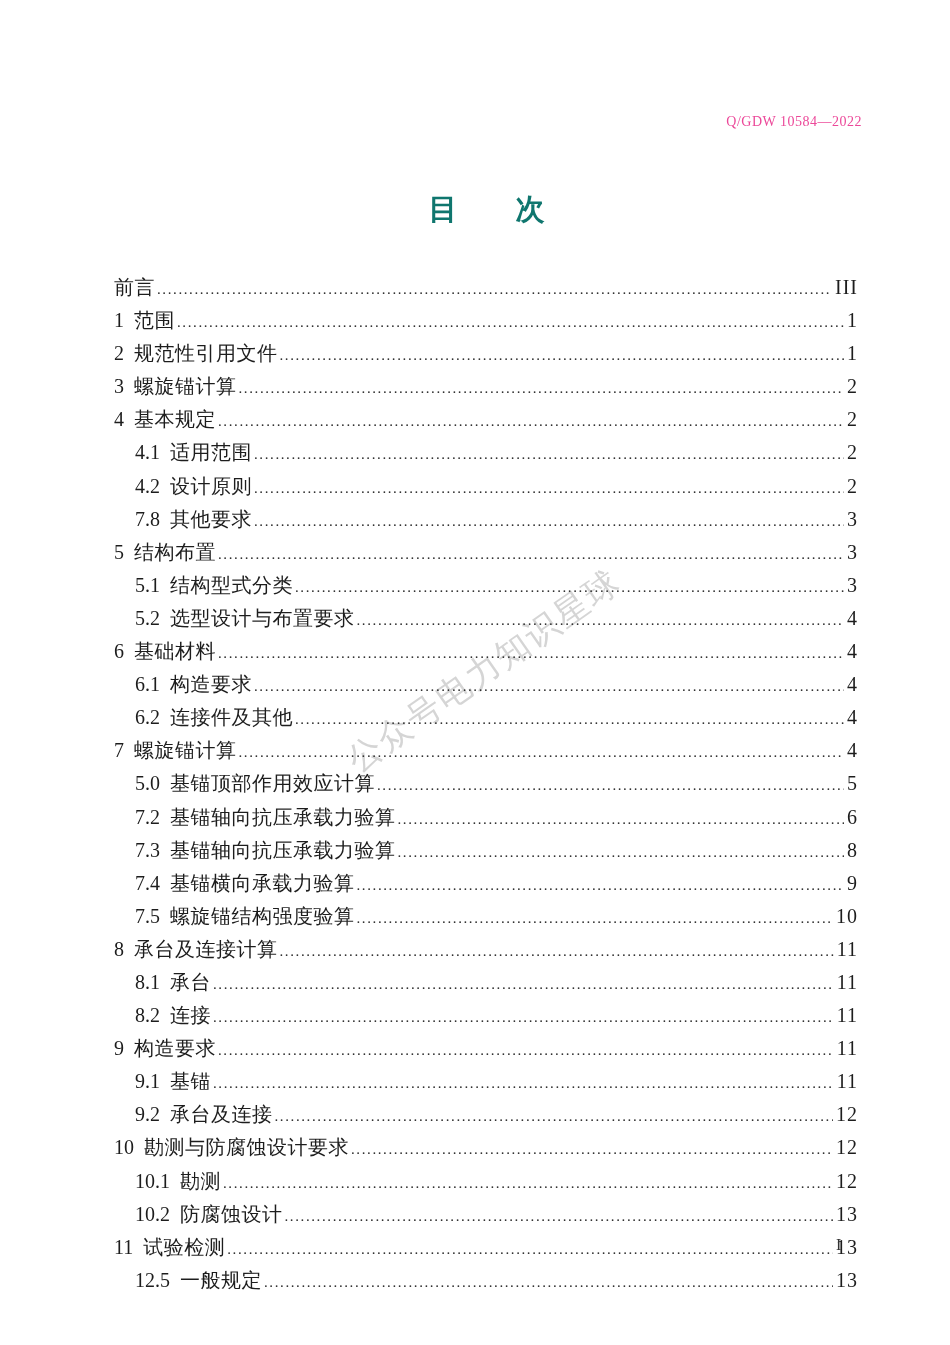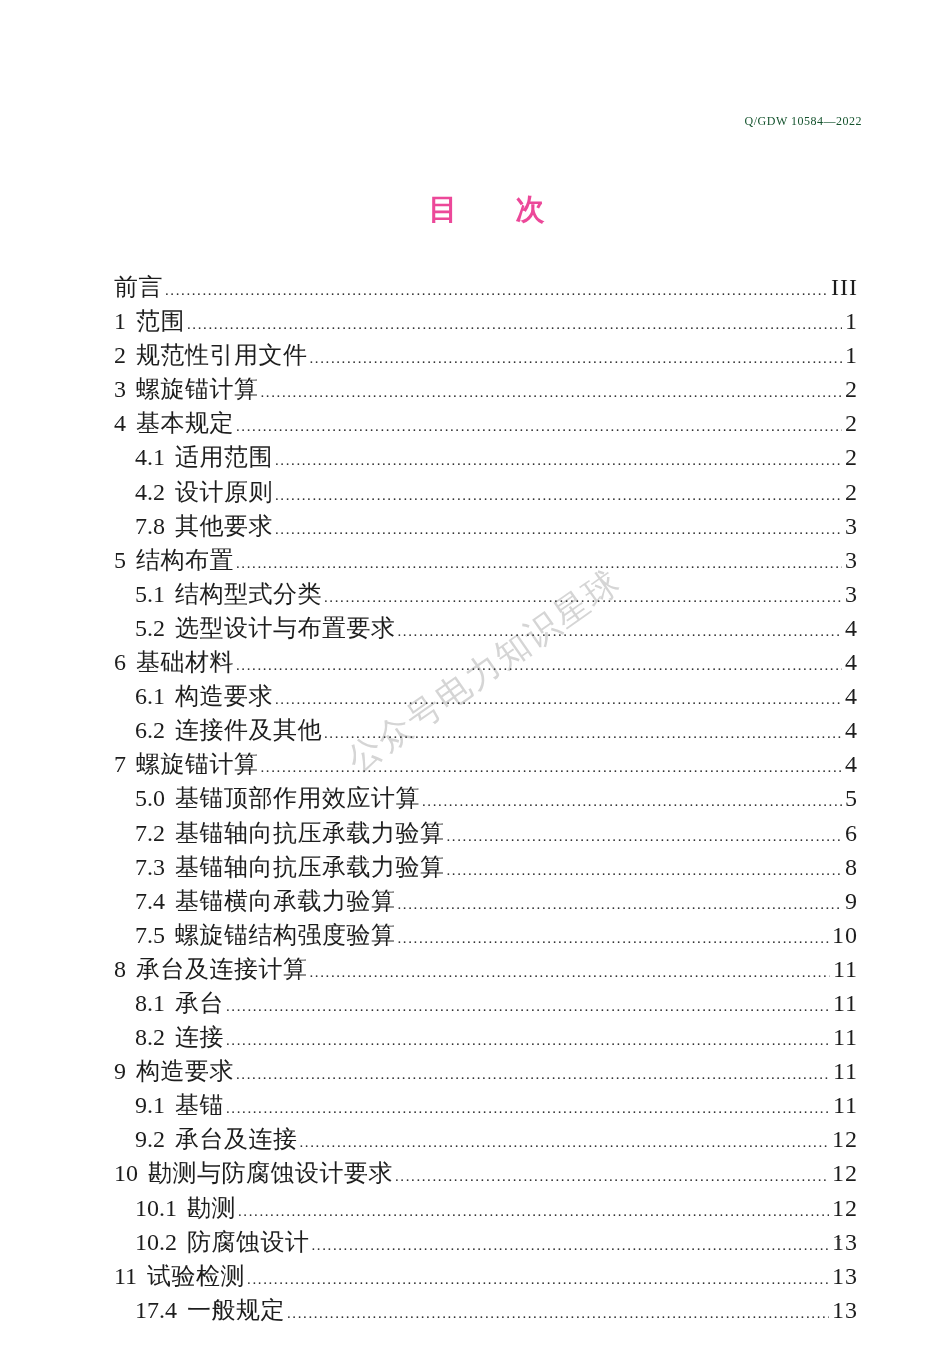--- a/index.html
+++ b/index.html
@@ -12,34 +12,34 @@
     height: 1345px;
     position: relative;
     overflow: hidden;
     font-family: "Liberation Serif", "DejaVu Serif", serif;
     color: #1d1d1d;
   }
   .doc-header {
     position: absolute;
     top: 114px;
     right: 88px;
-    font-size: 12px;
+    font-size: 14px;
     letter-spacing: 0.5px;
-    color: #14532d;
+    color: #ec4899;
   }
   .doc-title {
     position: absolute;
     top: 190px;
     left: 115px;
     width: 743px;
     margin: 0;
     text-align: center;
     font-size: 29px;
     font-weight: bold;
-    color: #ec4899;
+    color: #0f766e;
   }
   .watermark {
     position: absolute;
     left: 322px;
     top: 648px;
     font-size: 34px;
     letter-spacing: 2px;
     color: #d5d5d5;
     white-space: nowrap;
     transform: rotate(-35deg);
@@ -51,21 +51,21 @@
     position: absolute;
     top: 272px;
     left: 114px;
     width: 744px;
     z-index: 1;
   }
   .toc-line {
     display: flex;
     align-items: baseline;
     line-height: 31.1px;
-    font-size: 24px;
+    font-size: 20px;
     color: #1d1d1d;
     cursor: pointer;
     text-align: center;
   }
   .toc-line.sub {
     padding-left: 21px;
   }
   .toc-num:not(:empty) {
     margin-right: 10px;
     white-space: nowrap;
@@ -314,20 +314,20 @@
   </div>
 
   <div class="toc-line">
     <span class="toc-num">11</span>
     <span class="toc-label">试验检测</span>
     <span class="toc-leader"></span>
     <span class="toc-page">13</span>
   </div>
 
   <div class="toc-line sub">
-    <span class="toc-num">17.4</span>
+    <span class="toc-num">12.5</span>
     <span class="toc-label">一般规定</span>
     <span class="toc-leader"></span>
     <span class="toc-page">13</span>
   </div>
 </div>
 
 <div class="doc-footer">I</div>
 
 </body></html>

